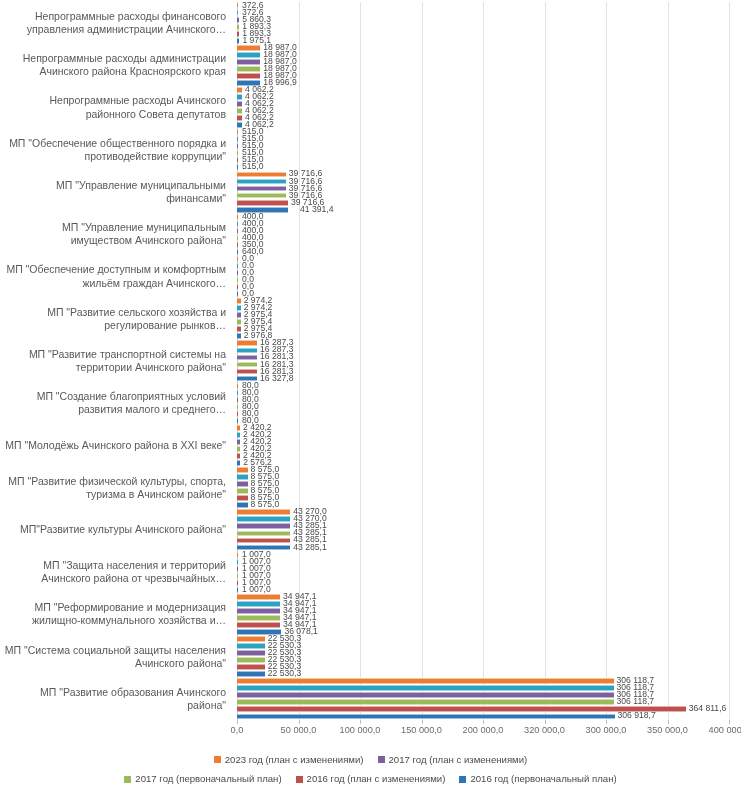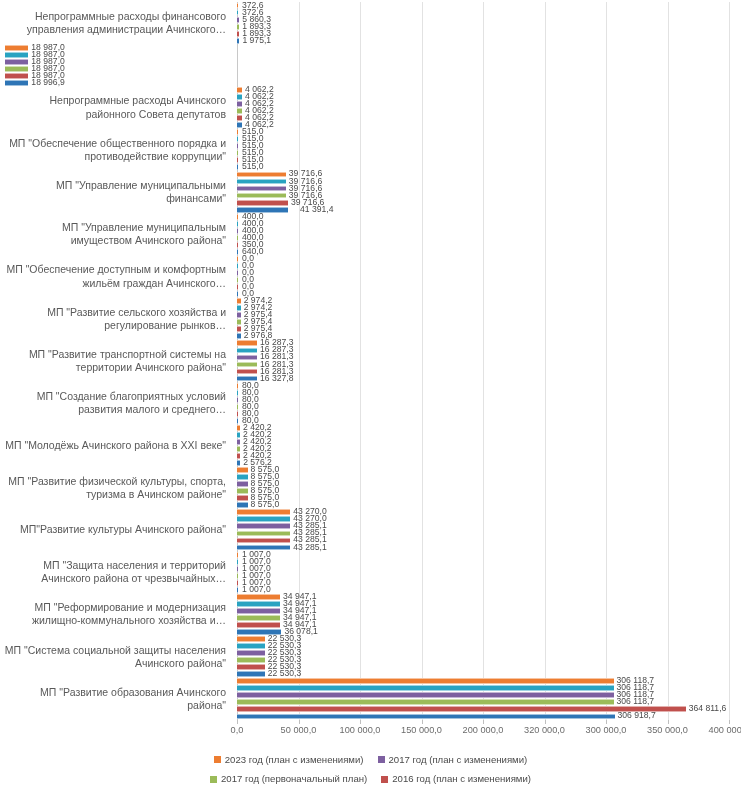--- a/index.html
+++ b/index.html
@@ -186,20 +186,23 @@
               <div class="bar" title="2016 год (план с изменениями): 1 893,3" style="width: 2.32876px; background: rgb(192, 80, 77);"></div>
               <div class="bar-val" style="left: 5.32876px;">1 893,3</div>
             </div>
             <div class="bar-line">
               <div class="bar" title="2016 год (первоначальный план): 1 975,1" style="width: 2.42937px; background: rgb(46, 117, 182);"></div>
               <div class="bar-val" style="left: 5.42937px;">1 975,1</div>
             </div>
           </div>
         </div>
         <div class="cat-row" style="height: 42.2353px;">
+          <div class="cat-label">
+            <span>Непрограммные расходы администрации Ачинского района Красноярского края</span>
+          </div>
           <div class="bars">
             <div class="bar-line">
               <div class="bar" title="2018 год (план с изменениями): 18 987,0" style="width: 23.354px; background: rgb(237, 125, 49);"></div>
               <div class="bar-val" style="left: 26.354px;">18 987,0</div>
             </div>
             <div class="bar-line">
               <div class="bar" title="2018 год (первоначальный план): 18 987,0" style="width: 23.354px; background: rgb(41, 163, 193);"></div>
               <div class="bar-val" style="left: 26.354px;">18 987,0</div>
             </div>
             <div class="bar-line">
@@ -720,15 +723,19 @@
       </div>
       <div style="flex-basis: 100%; height: 0px;"></div>
       <div class="legend-item">
         <span class="legend-swatch" style="background: rgb(155, 187, 89);"></span>
         <span>2017 год (первоначальный план)</span>
       </div>
       <div class="legend-item">
         <span class="legend-swatch" style="background: rgb(192, 80, 77);"></span>
         <span>2016 год (план с изменениями)</span>
       </div>
+      <div class="legend-item">
+        <span class="legend-swatch" style="background: rgb(46, 117, 182);"></span>
+        <span>2016 год (первоначальный план)</span>
+      </div>
     </div>
 
 </div>
 
 </body></html>

